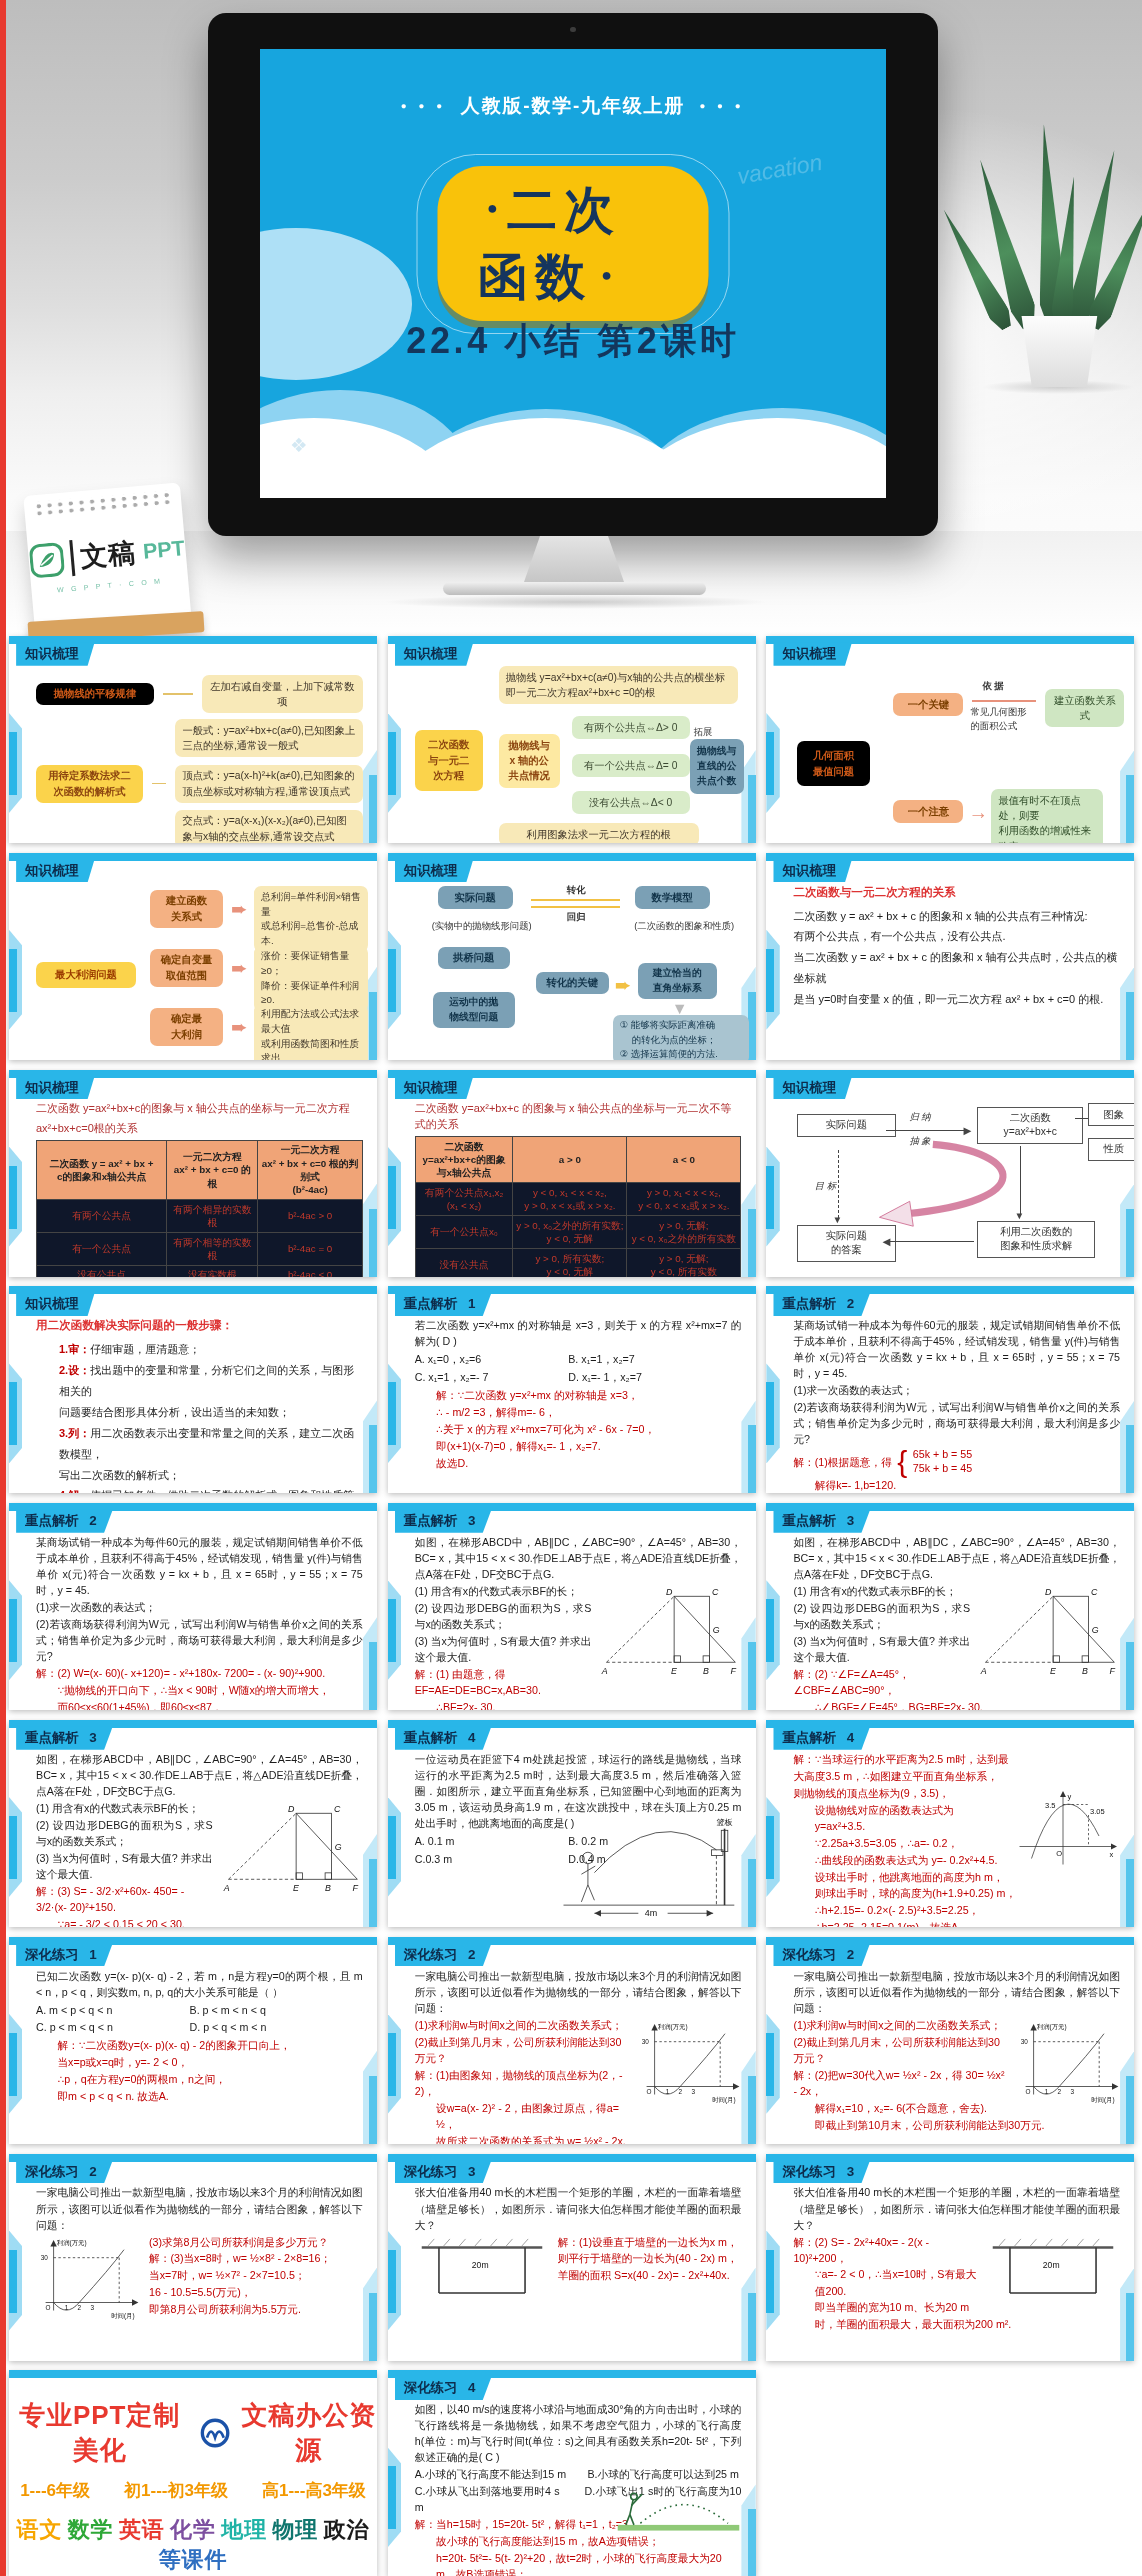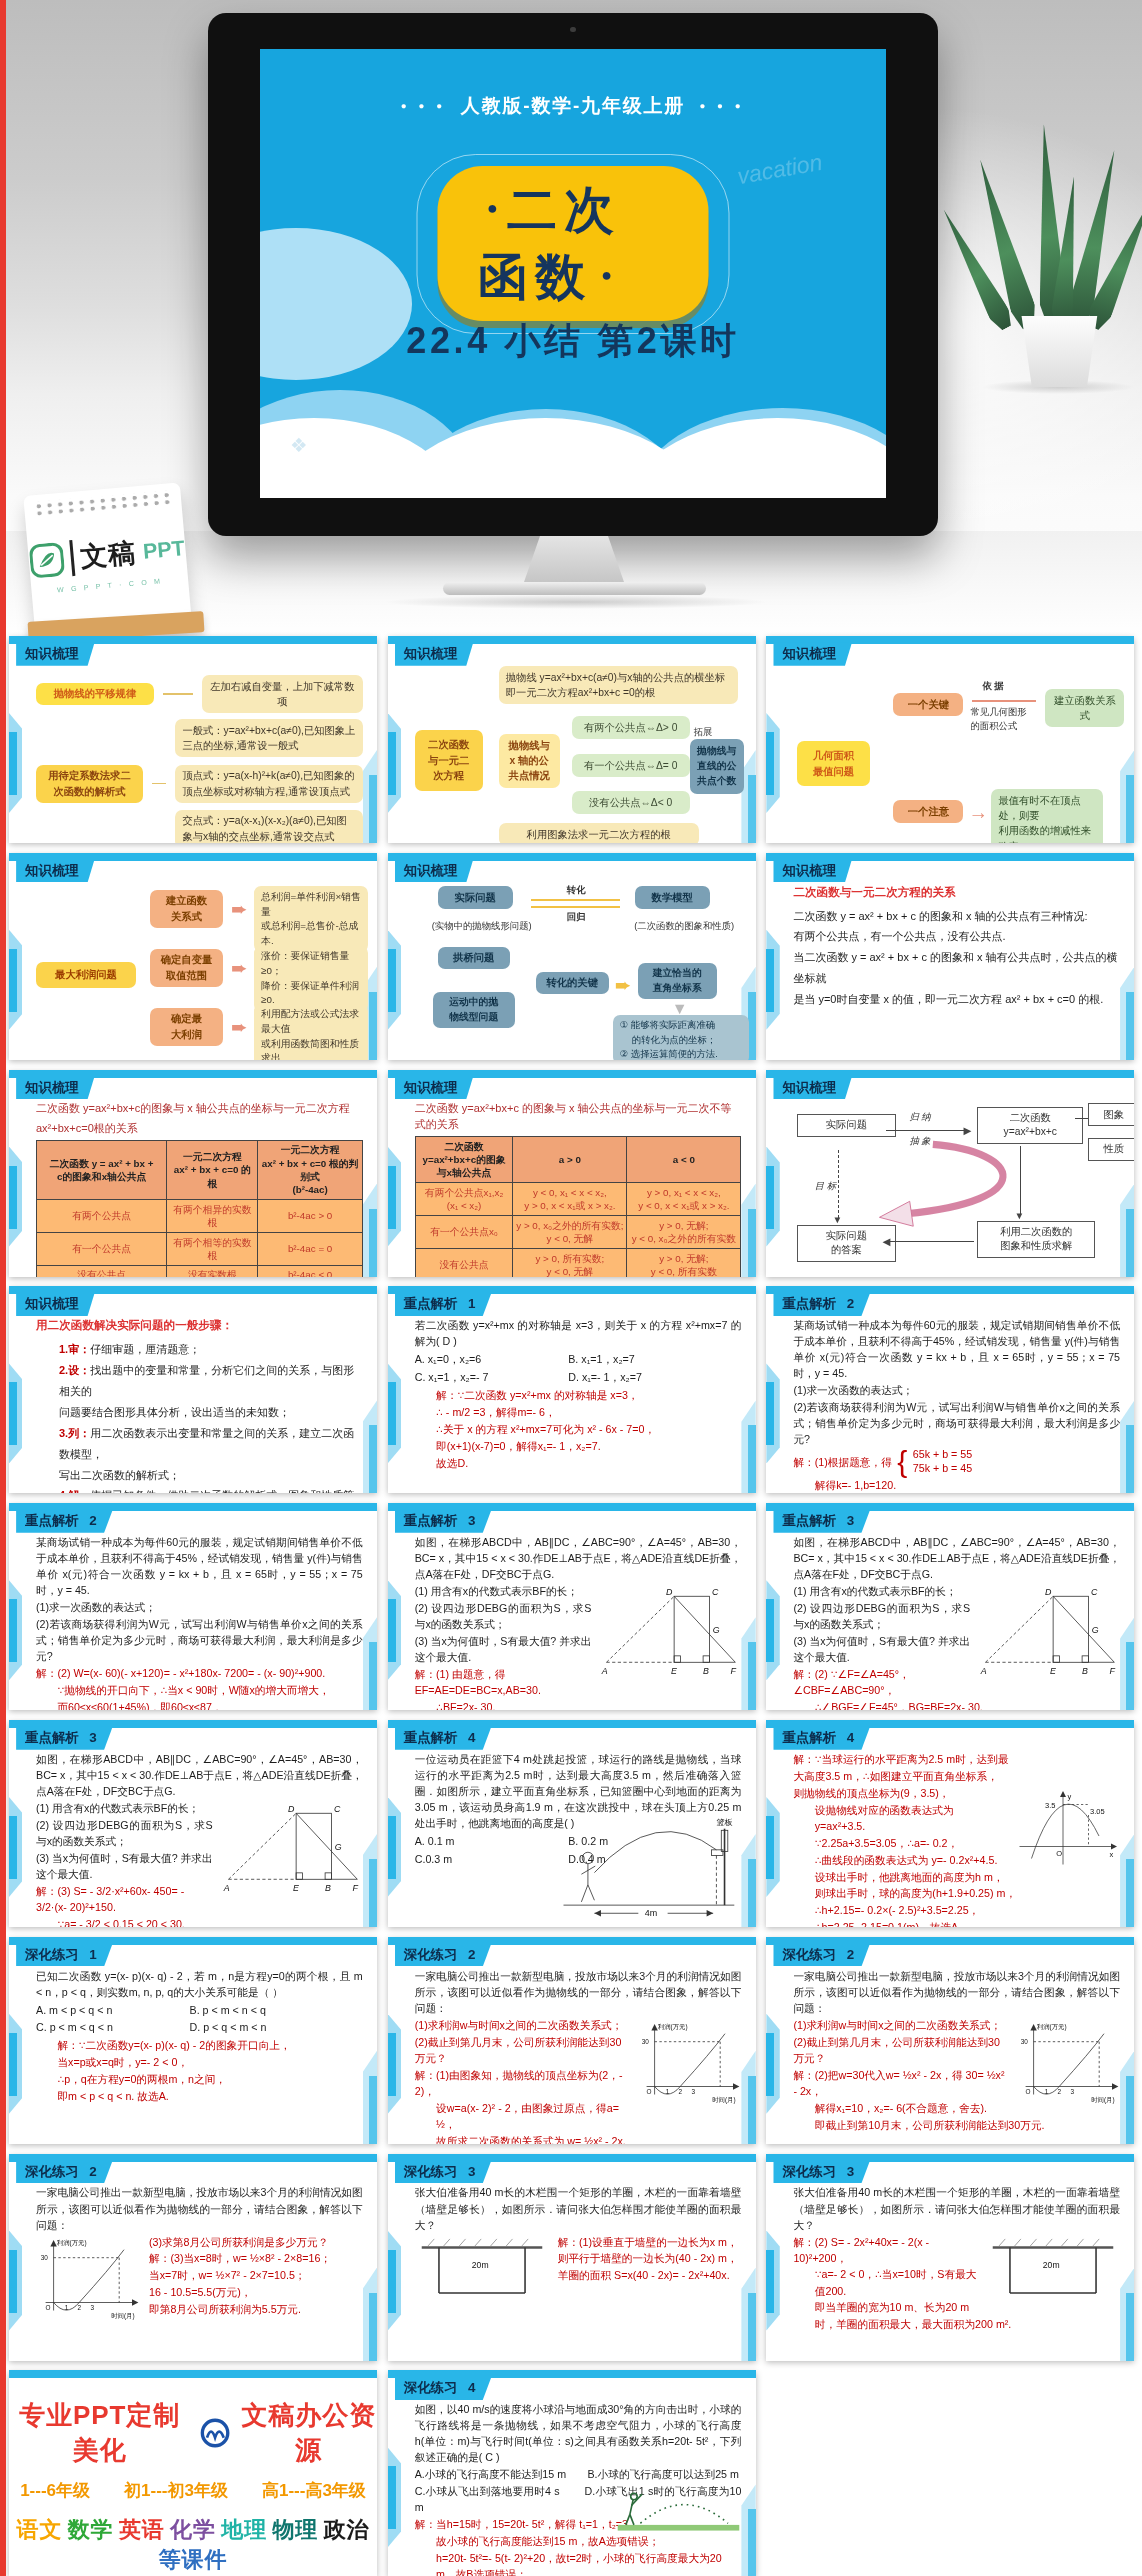--- a/index.html
+++ b/index.html
@@ -83,21 +83,21 @@
   .opts{display:flex;margin:1.8px 0;}
   .opts span{width:47%;}
   .sys{display:flex;align-items:center;gap:5.4px;}
   .brace{font-size:30px;font-weight:normal;line-height:.8;}
   .sysrows{font-size:10.7px;line-height:1.3;}
   .fig{float:right;margin:1.8px 0 3.6px 9px;}
   .figl{float:left;margin:1.8px 9px 3.6px 0;}
   .figabs{position:absolute;}
   .bx{border-radius:7.1px;padding:3.6px 7.1px;box-sizing:border-box;}
   .abs{position:absolute;}
-  .ylS{background:#fde047;color:#cf5a18;font-weight:bold;text-align:center;font-family:Liberation Serif, serif;}
+  .ylS{background:#000000;color:#cf5a18;font-weight:bold;text-align:center;font-family:Liberation Serif, serif;}
   .ylB{background:#fbd34b;color:#8c4510;font-weight:bold;text-align:center;}
   .ylH{background:#fbd34b;color:#9c3d00;font-weight:bold;text-align:center;padding:5.4px 9px;}
   .crm{background:#f8e9b8;color:#40372a;}
   .crm2{background:#fde9a2;color:#8c4510;font-weight:bold;text-align:center;}
   .sal{background:#f4b183;color:#7b3f00;font-weight:bold;text-align:center;}
   .grnL{background:#d9ecc9;color:#3c4a32;}
   .grn{background:#cfe6c2;color:#33502c;text-align:center;}
   .steel{background:#7ba0b5;color:#12344a;font-weight:bold;text-align:center;}
   .steelL{background:#a9c4d0;color:#12344a;}
   .wbox{border:0.9px solid #555;background:#fff;color:#333;text-align:center;padding:3.6px 5.4px;position:absolute;font-size:10.3px;line-height:1.35;}
@@ -105,21 +105,21 @@
   .hline{width:30px;height:1.8px;background:#e3c26a;flex:none;}
   .colstack{display:flex;flex-direction:column;gap:7.1px;flex:1;}
   .arrow-sal{color:#e8927c;font-size:19.6px;font-weight:bold;flex:none;}
   .arrow-yl{color:#f2c144;font-size:19.6px;font-weight:bold;}
   .smallnote{position:absolute;font-size:9.4px;color:#333;}
   
   .tintro{color:#b03030;margin:0 0 3.6px 0;font-size:11px;}
   table.ktab{width:100%;border-collapse:collapse;table-layout:fixed;}
   table.ktab td{border:1.3px solid #444;text-align:center;vertical-align:middle;padding:2.7px 1.8px;font-size:9.8px;line-height:1.35;}
   table.ktab tr.h td{background:#f0a477;color:#222;font-weight:bold;}
-  table.ktab tr.b td{background:#fdba74;color:#c0392b;}
+  table.ktab tr.b td{background:#0f172a;color:#c0392b;}
   .ttl-red{color:#d33;font-weight:bold;font-size:11.6px;margin-bottom:5.4px;}
   .tx-lines{line-height:1.9;font-size:11px;}
   .tx-lines .em{color:#c00000;font-weight:bold;}
   .tx-ind{padding-left:23px;}
 
   
   .promo{position:relative;background:#fff;box-shadow:0 1.8px 6.3px rgba(0,0,0,.28);overflow:hidden;text-align:center;}
   .promo .topstrip{height:8px;}
   .pr1{margin-top:28px;display:flex;align-items:center;justify-content:center;gap:9px;}
   .pr1 .t{color:#e8392f;font-weight:bold;font-size:26px;letter-spacing:0.9px;}

